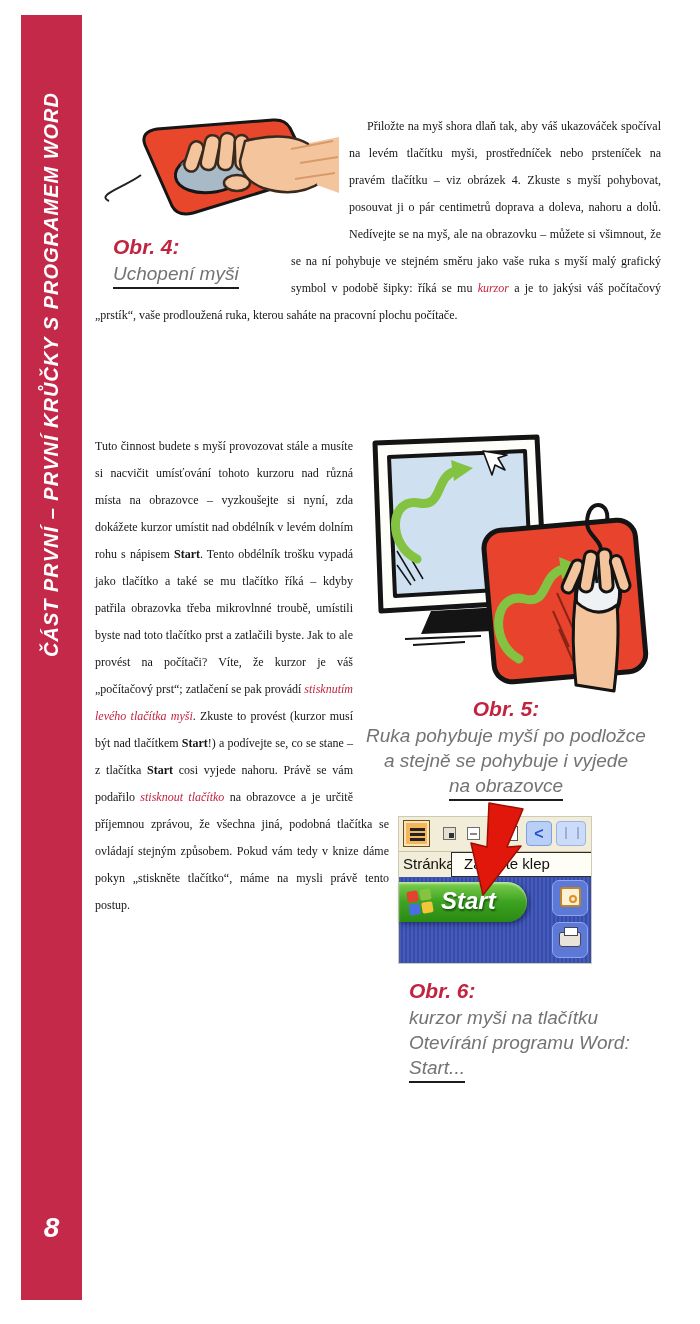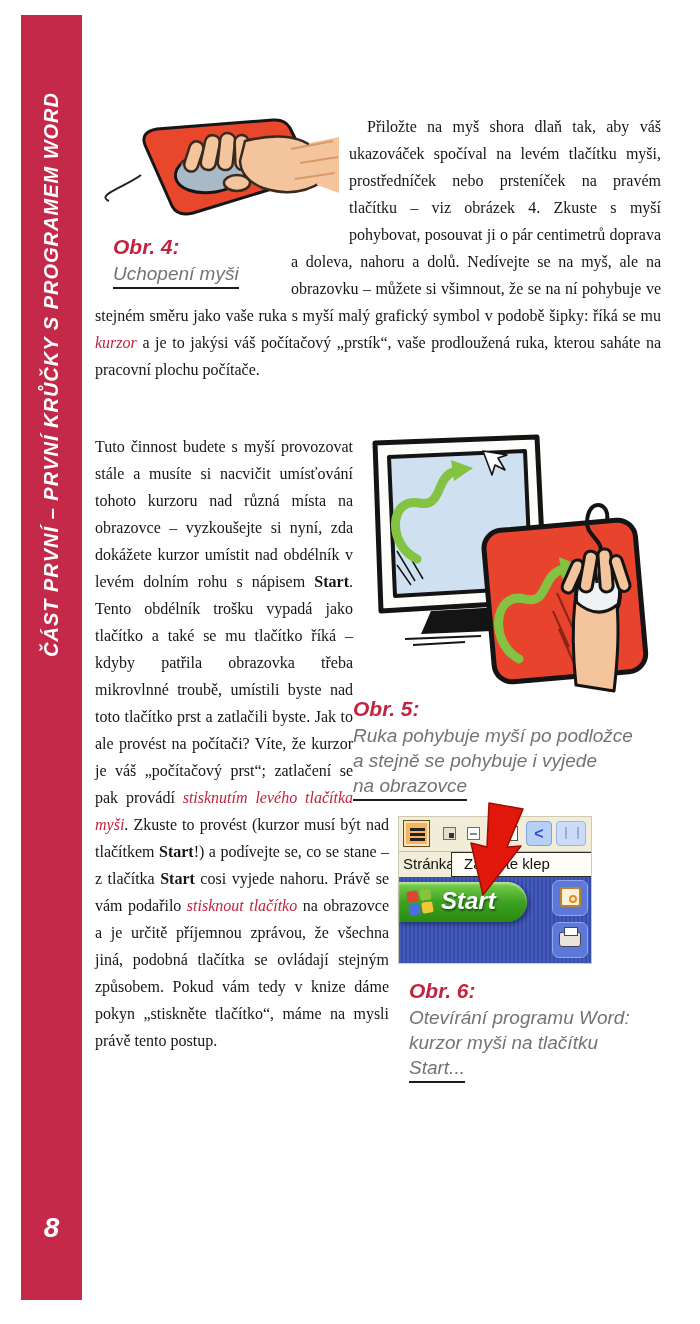--- a/index.html
+++ b/index.html
@@ -9,40 +9,40 @@
   
   .sidebar{position:absolute;left:21px;top:15px;width:61px;height:1285px;background:#c5294a;}
   .sidebar-title{position:absolute;left:0;top:95px;width:61px;height:530px;
         display:flex;align-items:center;justify-content:center;
         writing-mode:vertical-rl;transform:rotate(180deg);
         font:italic 700 20px "Liberation Sans",sans-serif;color:#ffffff;letter-spacing:1px;white-space:nowrap;}
   .page-number{position:absolute;left:0;bottom:56px;width:100%;text-align:center;
         font:italic 700 28px "Liberation Sans",sans-serif;color:#ffffff;}
 
   
-  .body-text{margin:0;font-size:16px;line-height:27px;text-align:justify;color:#151515;}
+  .body-text{margin:0;font-size:12px;line-height:27px;text-align:justify;color:#151515;}
   .indent{text-indent:18px;}
   .rt-red{color:#c2233f;font-style:italic;}
   .rt-bold{font-weight:700;}
 
   
   .cap-label{font:italic 700 21px "Liberation Sans",sans-serif;color:#c2233f;margin-bottom:2px;}
   .cap-line{font:italic 19px/25px "Liberation Sans",sans-serif;color:#737373;}
   .underline-cap{display:inline-block;border-bottom:2px solid #1c1c1c;padding-bottom:1px;}
 
   
   .intro{position:absolute;left:95px;top:113px;width:566px;}
   .fig4-float{float:left;width:250px;height:122px;margin-right:4px;}
   .fig4-cap{float:left;clear:left;width:196px;height:62px;padding-left:18px;box-sizing:border-box;}
 
   
   .section2{position:absolute;left:95px;top:433px;width:566px;}
   .floatA{float:right;width:308px;height:372px;}
   .floatA svg{display:block;margin-left:8px;}
-  .fig5-cap{text-align:left;margin-top:4px;padding-right:2px;}
+  .fig5-cap{text-align:center;margin-top:4px;padding-right:2px;}
   .floatB{float:right;clear:right;width:272px;height:560px;}
   .fig6-cap{margin:16px 0 0 20px;}
 
   
   .shot{position:relative;width:192px;height:146px;margin:12px 0 0 10px;
         font-family:"Liberation Sans",sans-serif;box-shadow:0 0 0 1px #cfcab4;}
   .tb-row{position:absolute;left:0;top:0;width:192px;height:34px;background:#f2edd9;}
   .tb-sel{position:absolute;left:4px;top:3px;width:27px;height:27px;background:#f5b55e;
         border:1px solid #6a4f1e;box-shadow:inset 0 0 0 2px #fbe3b4;box-sizing:border-box;}
   .tb-sel .bar{position:absolute;left:6px;width:15px;height:3px;background:#222;}
@@ -219,22 +219,22 @@
                 <div class="paper"></div>
               </div>
           </div>
         </div>
         <svg class="red-arrow" viewBox="0 0 110 108">
           <path d="M60 2 L94 8 L78 46 L92 45 L54 94 L42 42 L58 46 Z" fill="#e2170b" stroke="#9c0e04" stroke-width="1.5" stroke-linejoin="round"></path>
         </svg>
       </div>
       <div class="fig6-cap">
         <div class="cap-label">Obr. 6:</div>
+        <div class="cap-line">kurzor myši na tlačítku</div>
         <div class="cap-line">Otevírání programu Word:</div>
-        <div class="cap-line">kurzor myši na tlačítku</div>
         <div class="cap-line">
           <span class="underline-cap">Start...</span>
         </div>
       </div>
     </div>
 
     <p class="body-text"><span>Tuto činnost budete s myší provozovat stále a musíte si nacvičit umísťování tohoto kurzoru nad různá místa na obrazovce – vyzkoušejte si nyní, zda dokážete kurzor umístit nad obdélník v levém dolním rohu s nápisem </span><span class="rt-bold">Start</span><span>. Tento obdélník trošku vypadá jako tlačítko a také se mu tlačítko říká – kdyby patřila obrazovka třeba mikrovlnné troubě, umístili byste nad toto tlačítko prst a zatlačili byste. Jak to ale provést na počítači? Víte, že kurzor je váš „počítačový prst“; zatlačení se pak provádí </span><span class="rt-red">stisknutím levého tlačítka myši</span><span>. Zkuste to provést (kurzor musí být nad tlačítkem </span><span class="rt-bold">Start</span><span>!) a podívejte se, co se stane – z tlačítka </span><span class="rt-bold">Start</span><span> cosi vyjede nahoru. Právě se vám podařilo </span><span class="rt-red">stisknout tlačítko</span><span> na obrazovce a je určitě příjemnou zprávou, že všechna jiná, podobná tlačítka se ovládají stejným způsobem. Pokud vám tedy v knize dáme pokyn „stiskněte tlačítko“, máme na mysli právě tento postup.</span></p>
   </div>
 
 </div>

